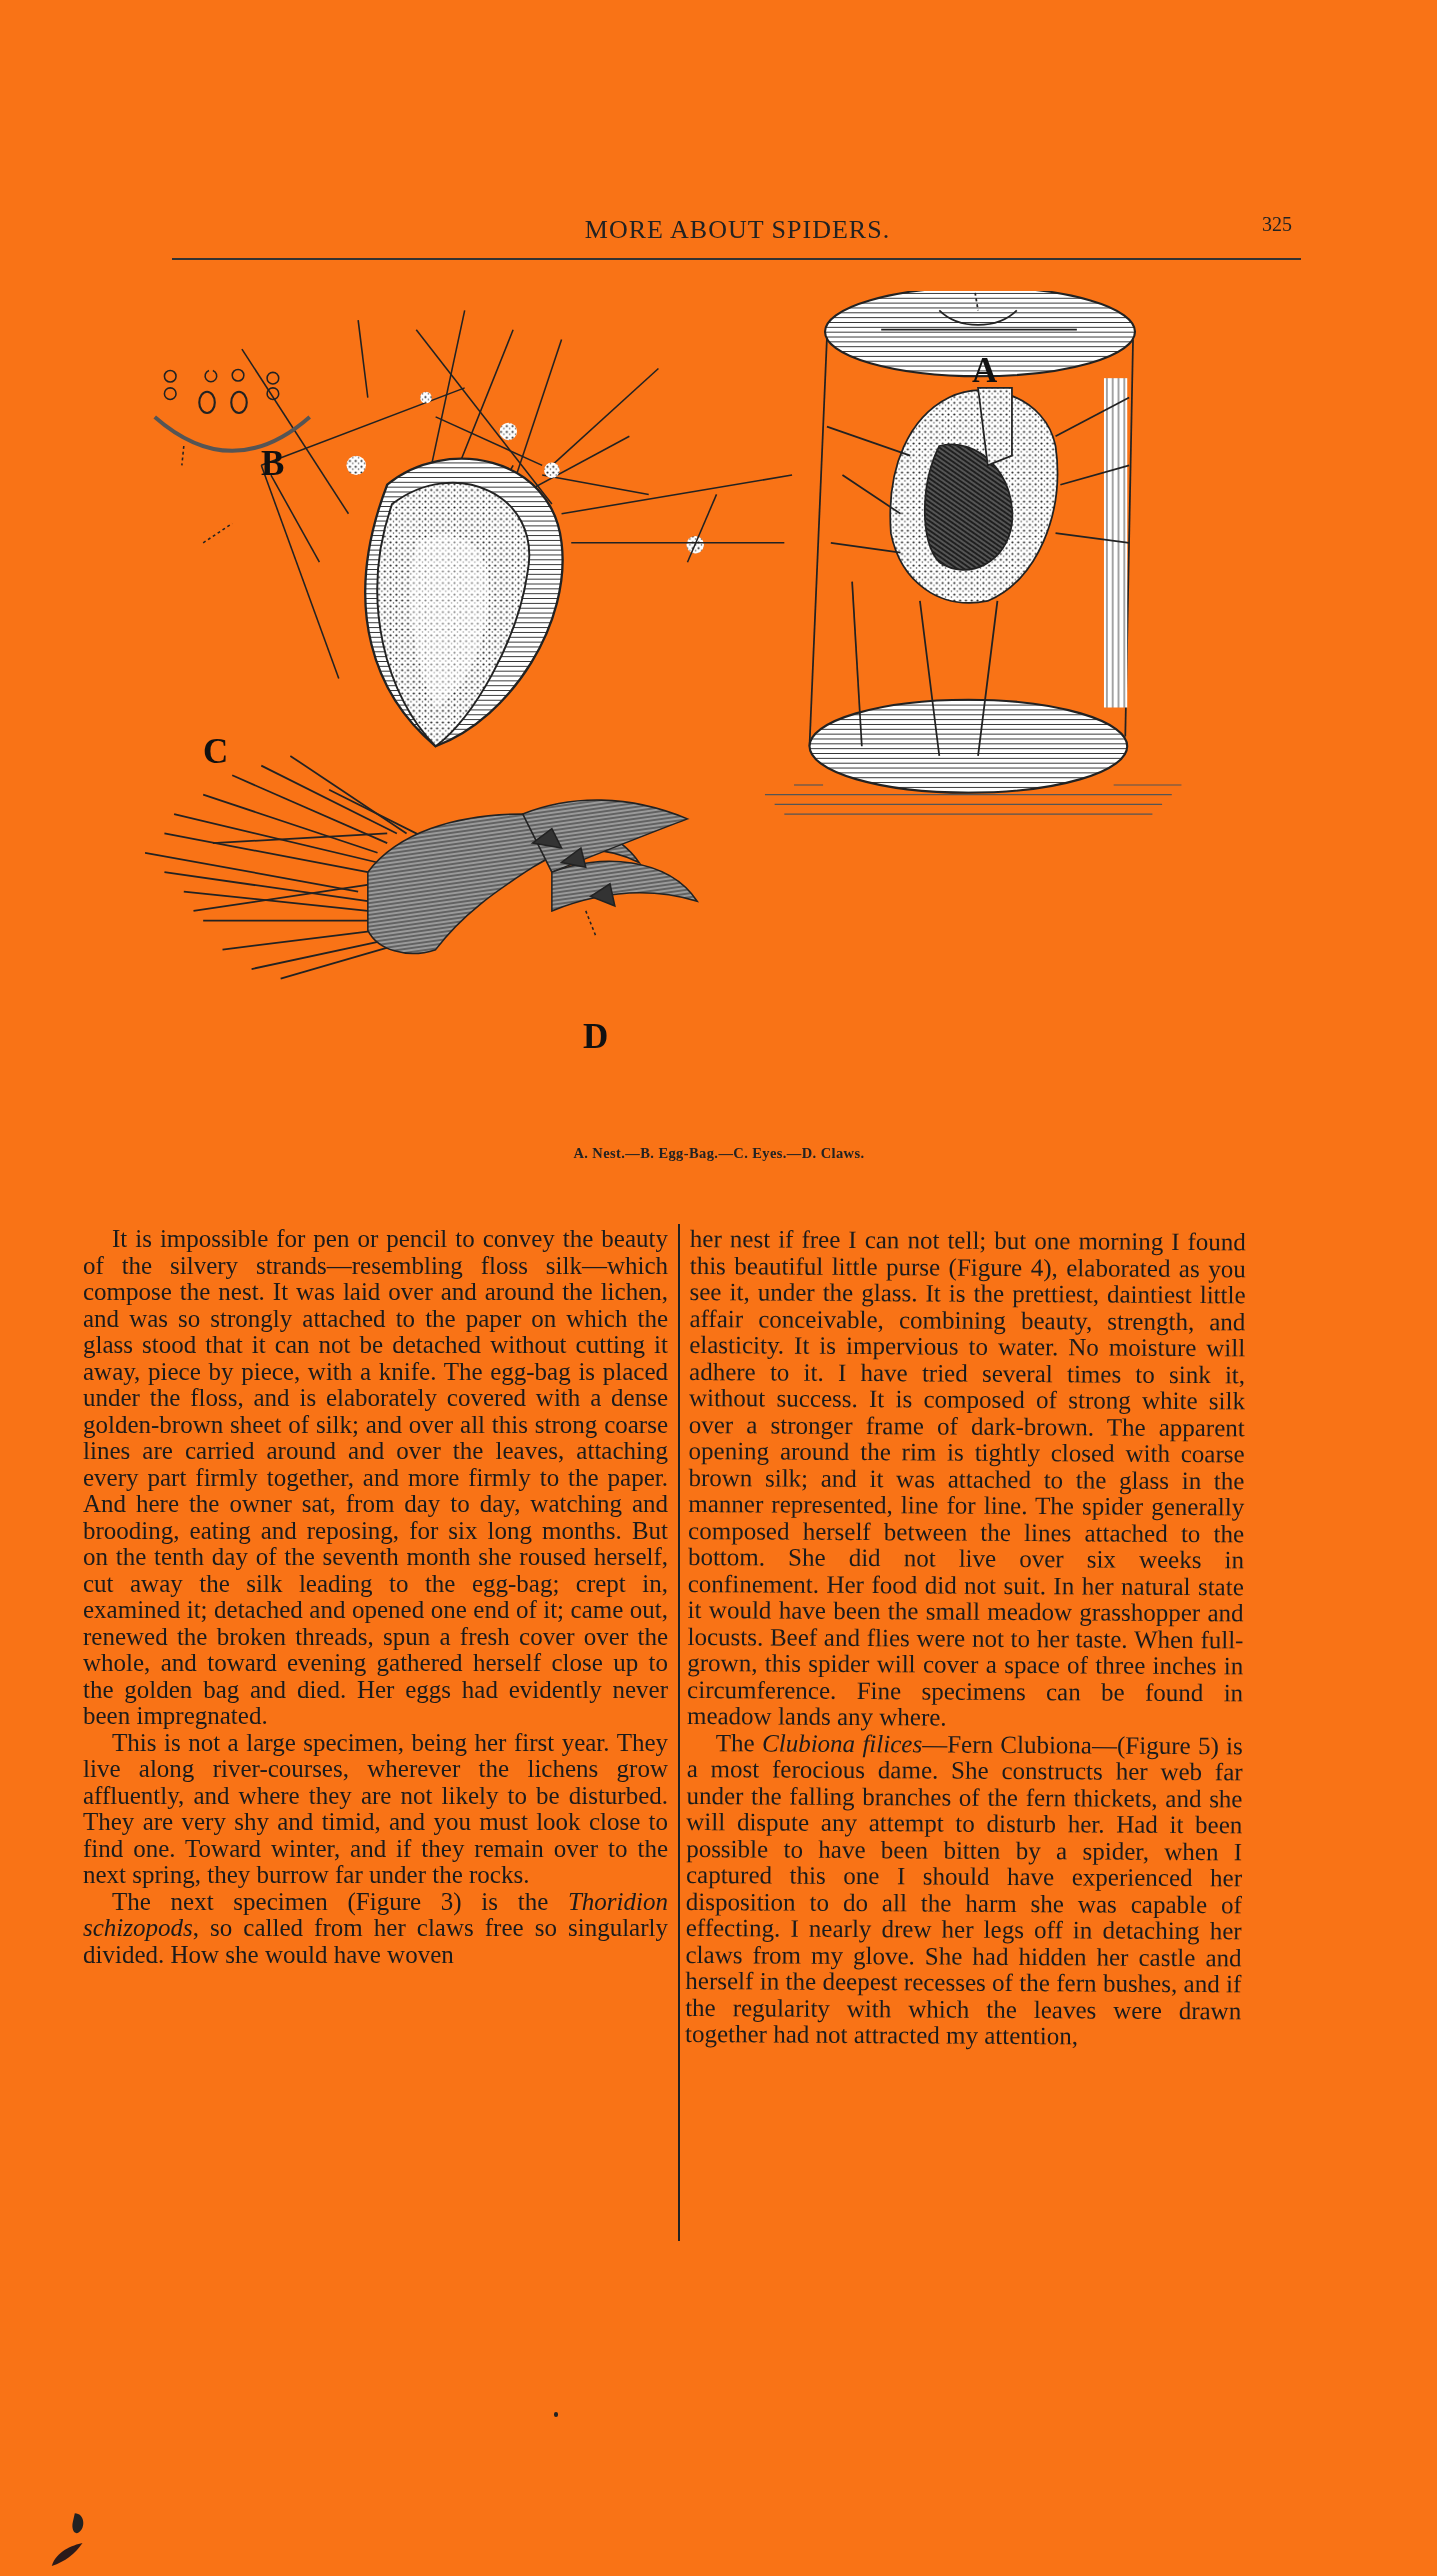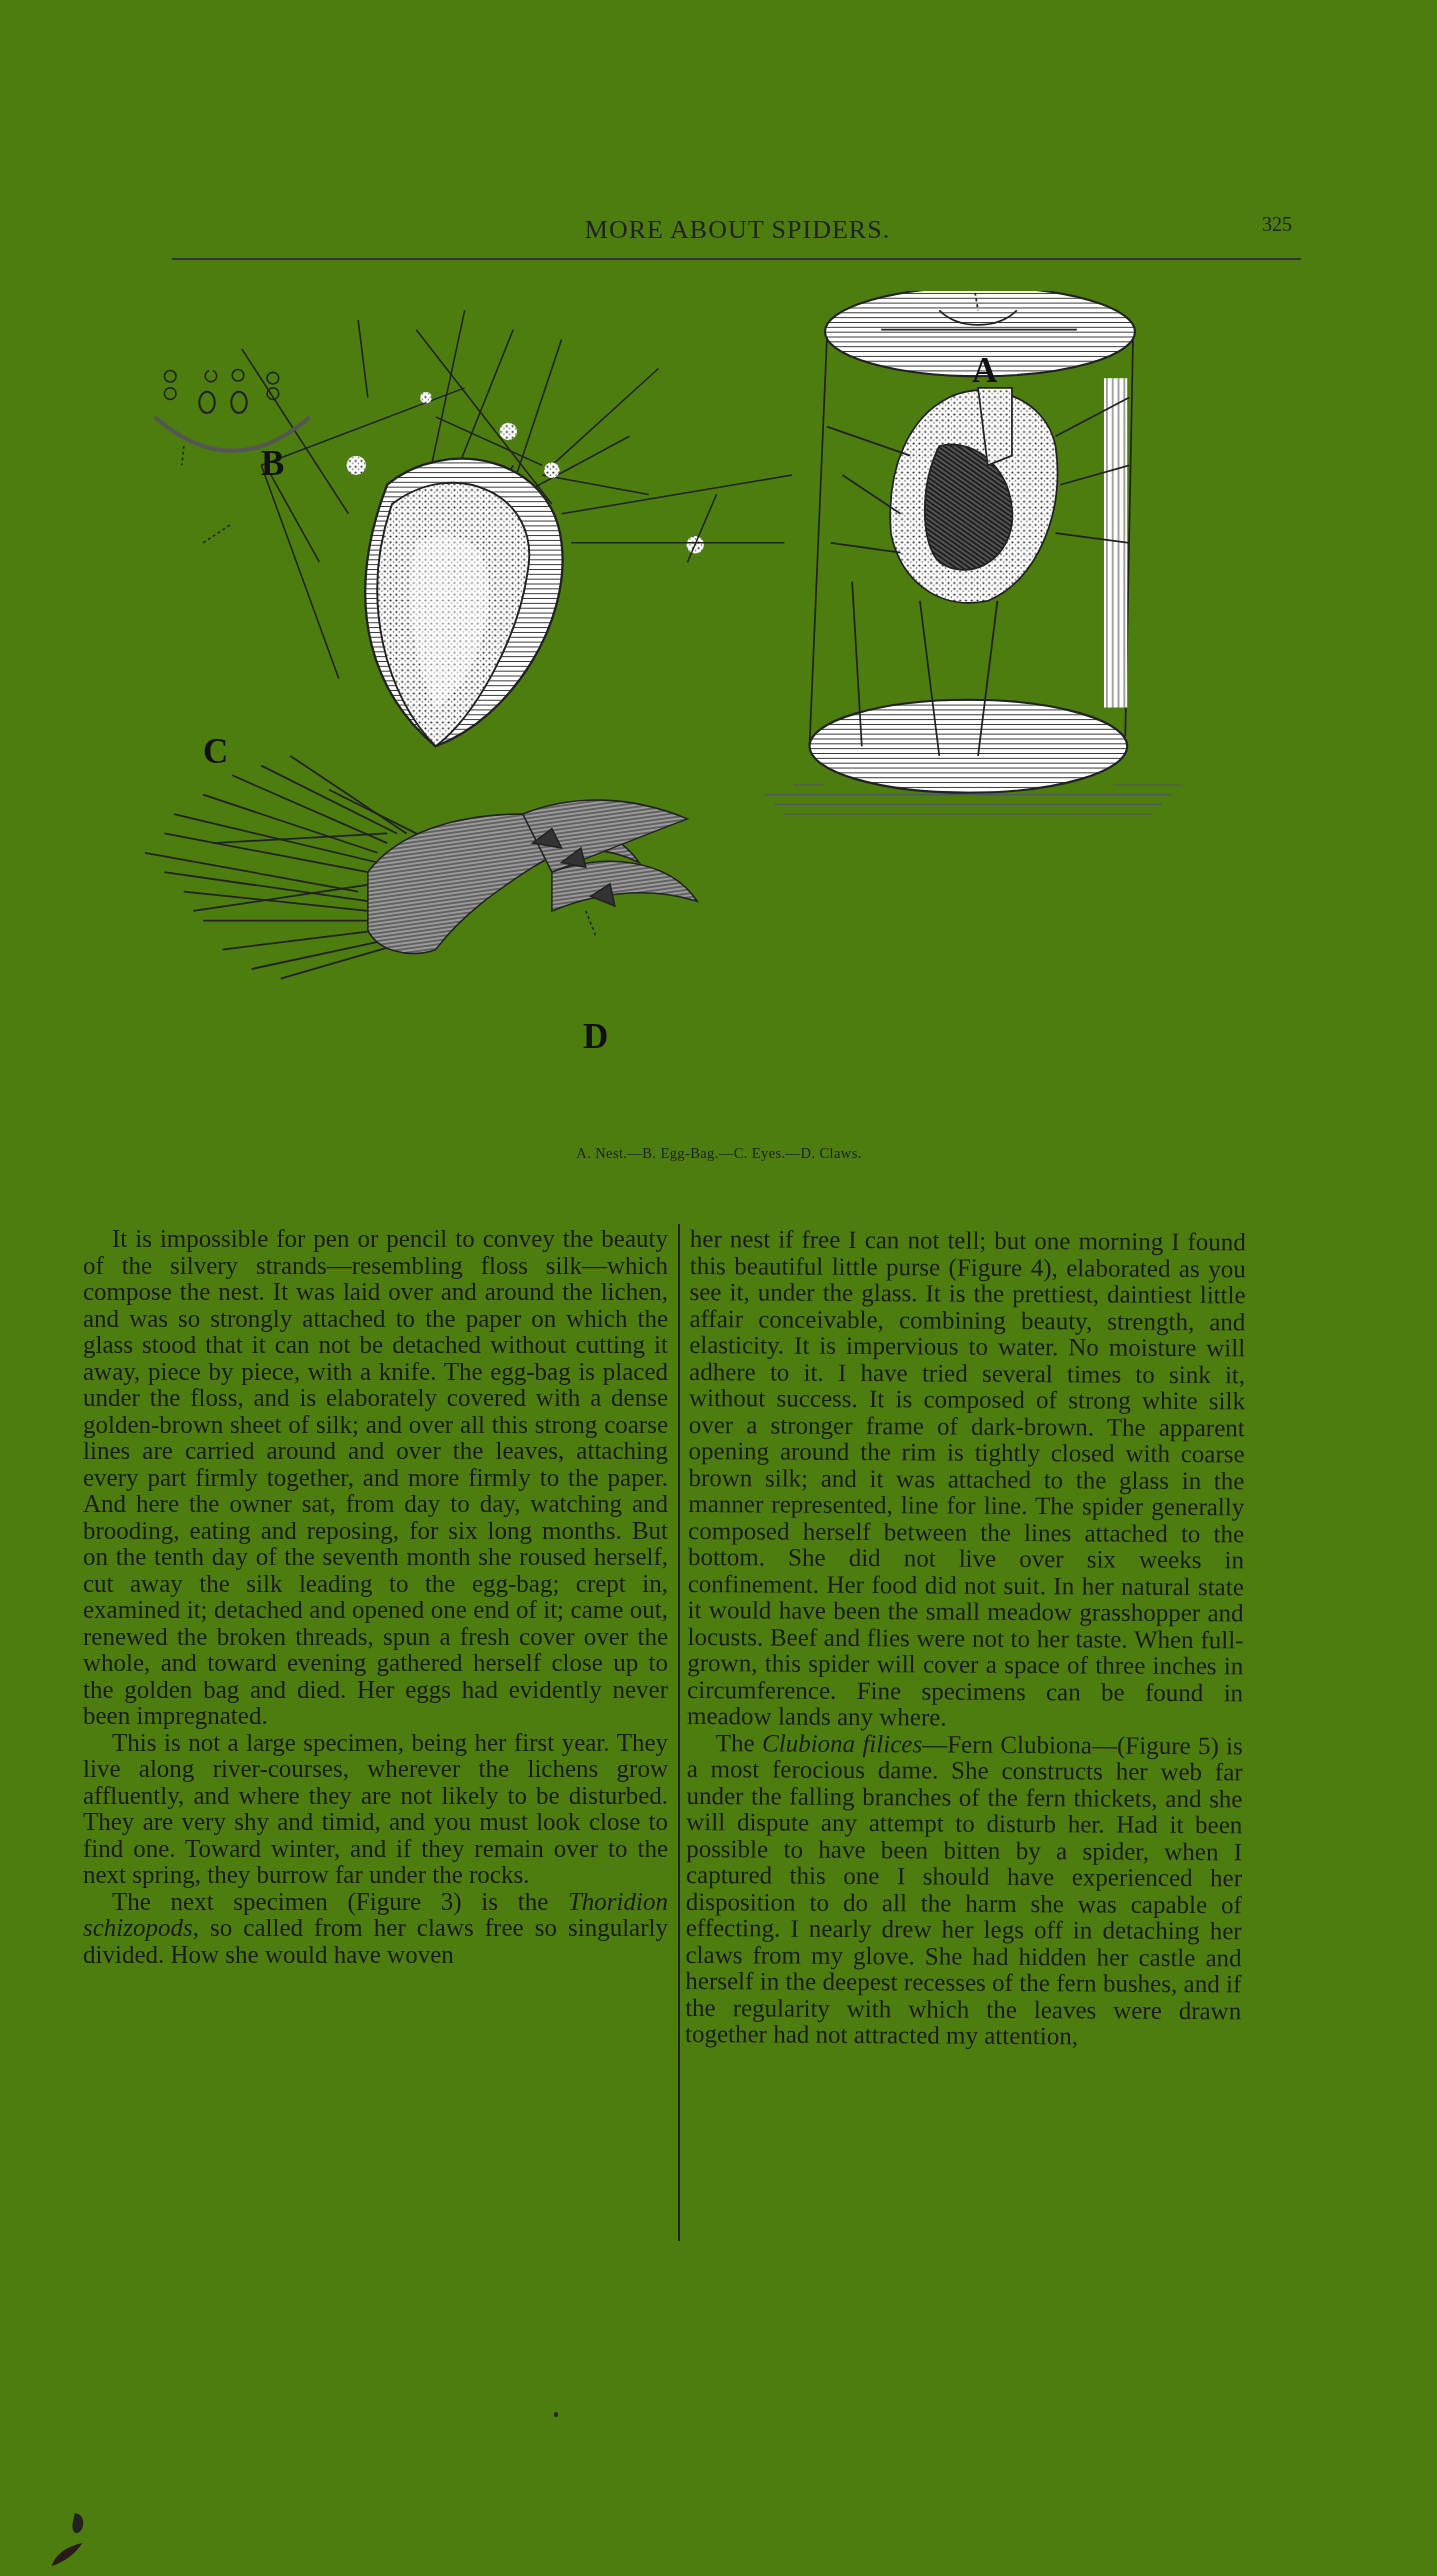--- a/index.html
+++ b/index.html
@@ -1,20 +1,20 @@
 <!DOCTYPE html>
 <html><head>
 <meta charset="utf-8">
 <style>
   html, body { margin: 0; padding: 0; background: #ffffff; }
   body {
     width: 1437px; height: 2576px; position: relative; overflow: hidden;
     font-family: "Liberation Serif", "DejaVu Serif", serif; color: #1a1a1a;
   }
-  .page { position: absolute; left: 0; top: 0; width: 1437px; height: 2576px; background: #4d7c0f; }
+  .page { position: absolute; left: 0; top: 0; width: 1437px; height: 2576px; background: #f97316; }
 
   
   .running-head { position: absolute; left: 172px; top: 211px; width: 1131px; height: 39px; }
   .running-title {
     position: absolute; left: 0; width: 1131px; text-align: center; top: 3.9px;
     font-size: 26px; letter-spacing: 1px; color: #222;
   }
   .page-number { position: absolute; right: 11px; top: 1.9px; font-size: 20px; color: #222; }
   .head-rule { position: absolute; left: 172px; top: 258px; width: 1129px; height: 1.9px; background: #333; }
 
@@ -23,21 +23,21 @@
   .figure svg { position: absolute; left: 0; top: 0; }
   .fig-label {
     position: absolute; font-family: "Liberation Serif", serif; font-weight: bold;
     font-size: 35px; color: #111;
   }
   .caption { position: absolute; left: 291px; top: 1135px; width: 856px; text-align: center; }
   .caption-title {
     font-size: 15.5px; letter-spacing: 1.5px; font-weight: bold; color: #222;
     font-variant: small-caps; text-transform: uppercase;
   }
-  .caption-legend { margin-top: 9.7px; font-size: 14.5px; font-weight: normal; color: #222; letter-spacing: 0.4px; }
+  .caption-legend { margin-top: 9.7px; font-size: 14.5px; font-weight: bold; color: #222; letter-spacing: 0.4px; }
 
   
   .col {
     position: absolute; top: 1226px; font-size: 25px; line-height: 26.5px;
     text-align: justify; color: #1b1b1b;
   }
   .col-left { left: 83px; width: 585px; }
   .col-right { left: 690px; width: 556px; transform: rotate(0.35deg); transform-origin: top left; }
   .col p { margin: 0; }
   .col p.indent { text-indent: 29px; }

